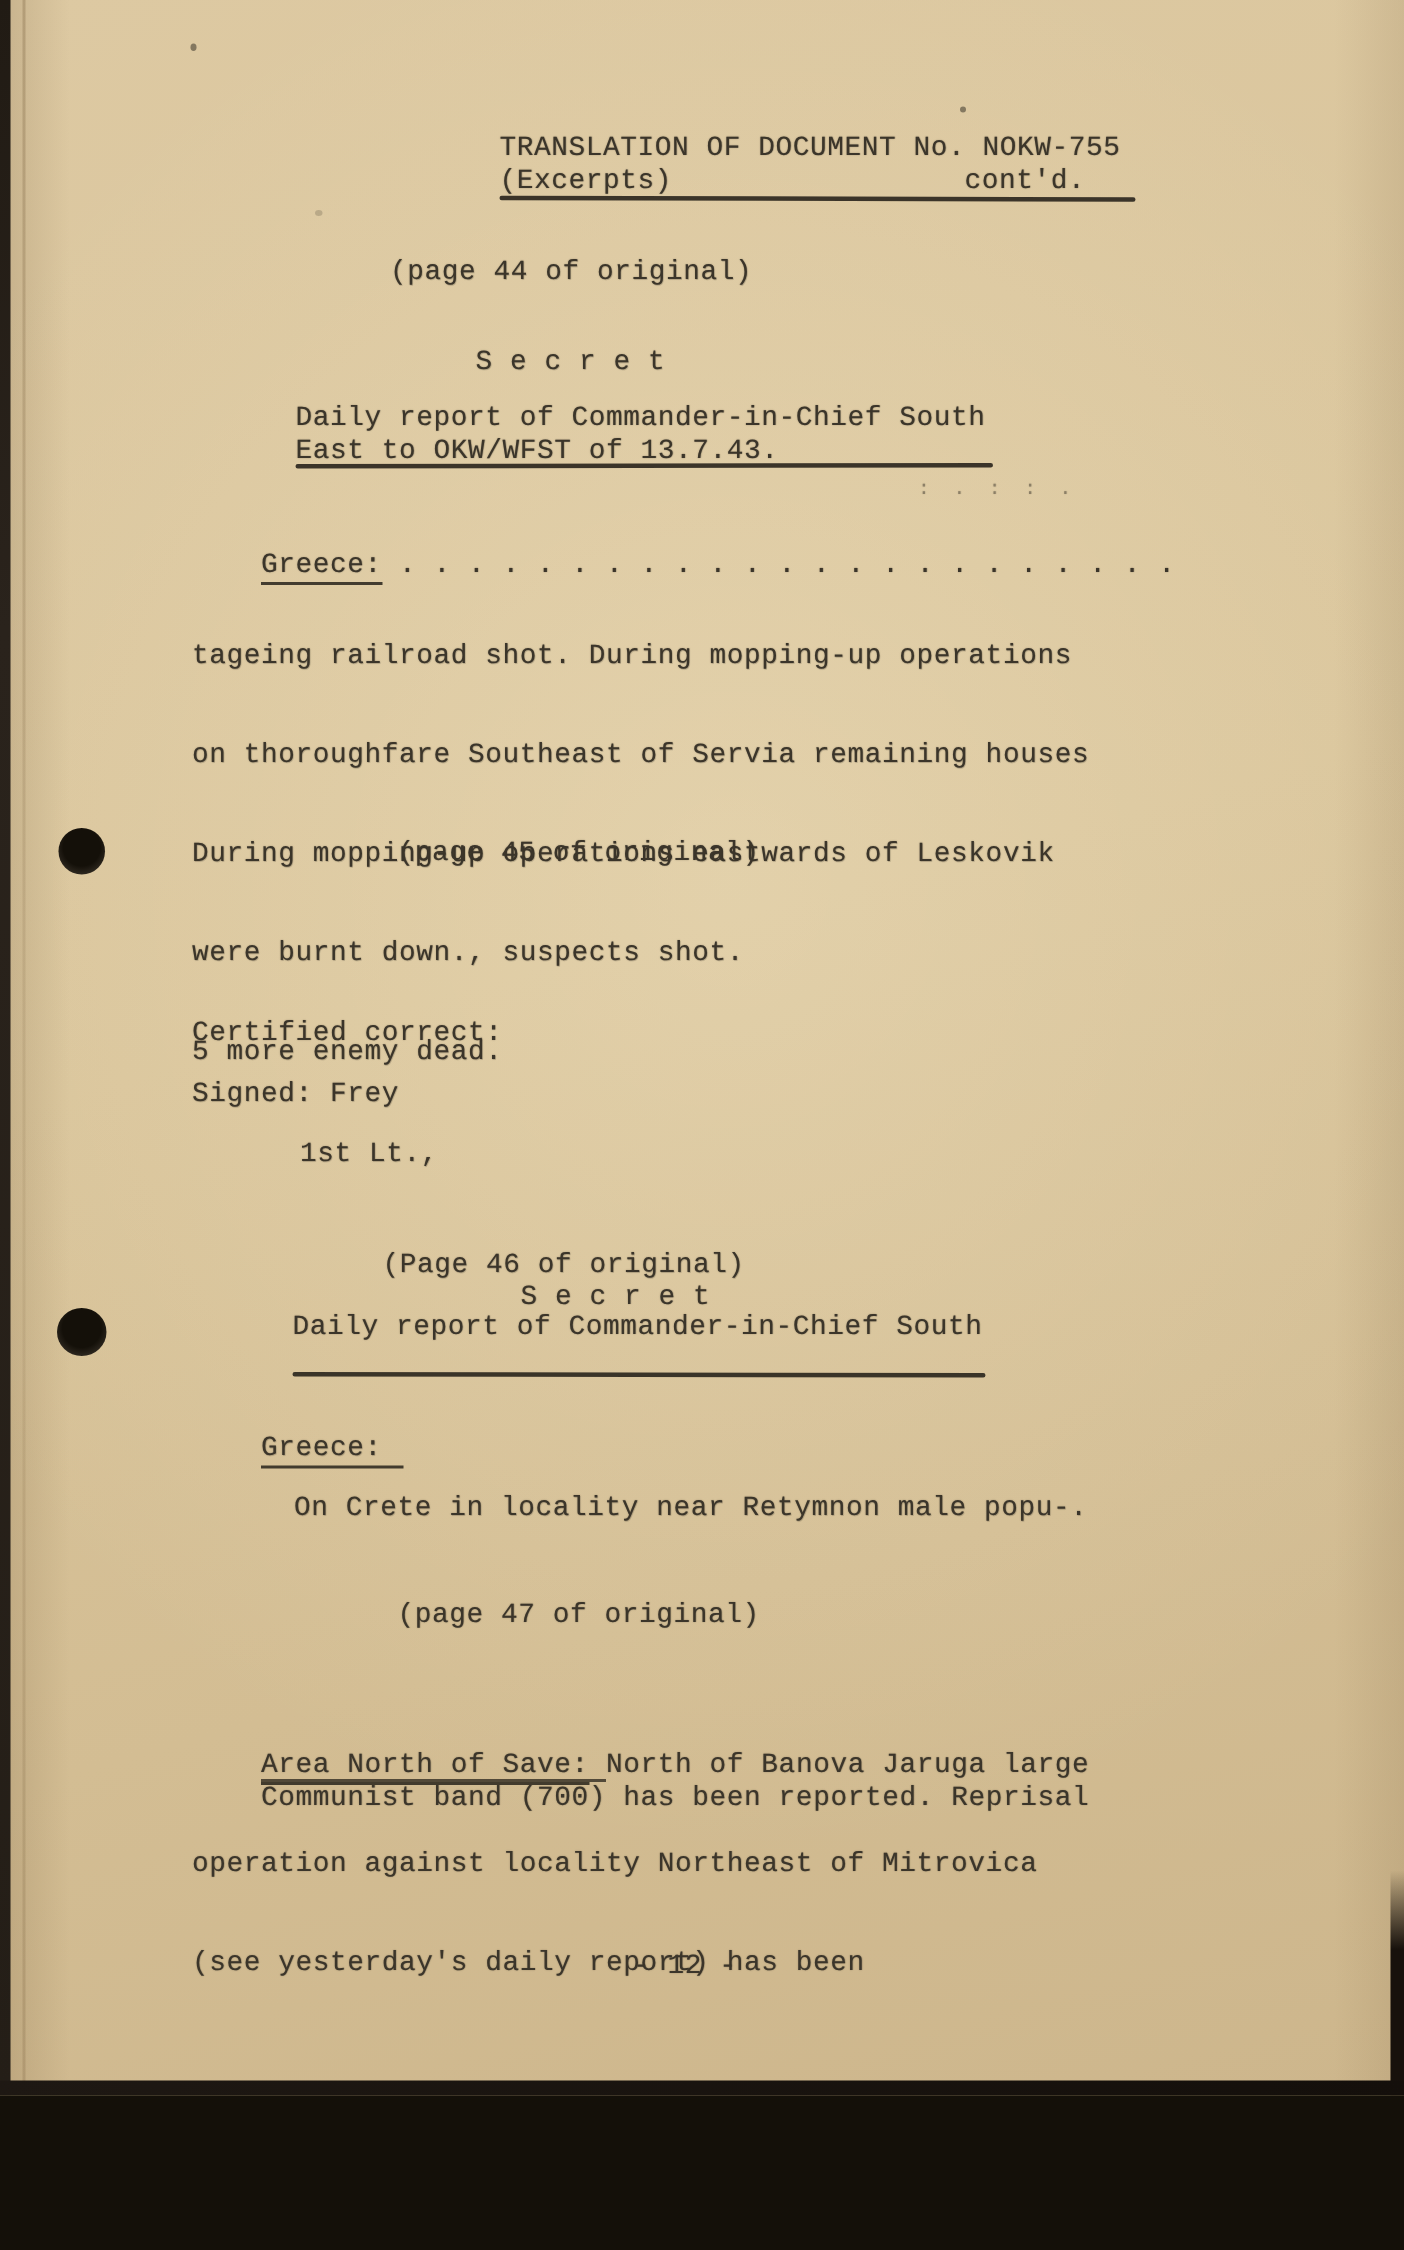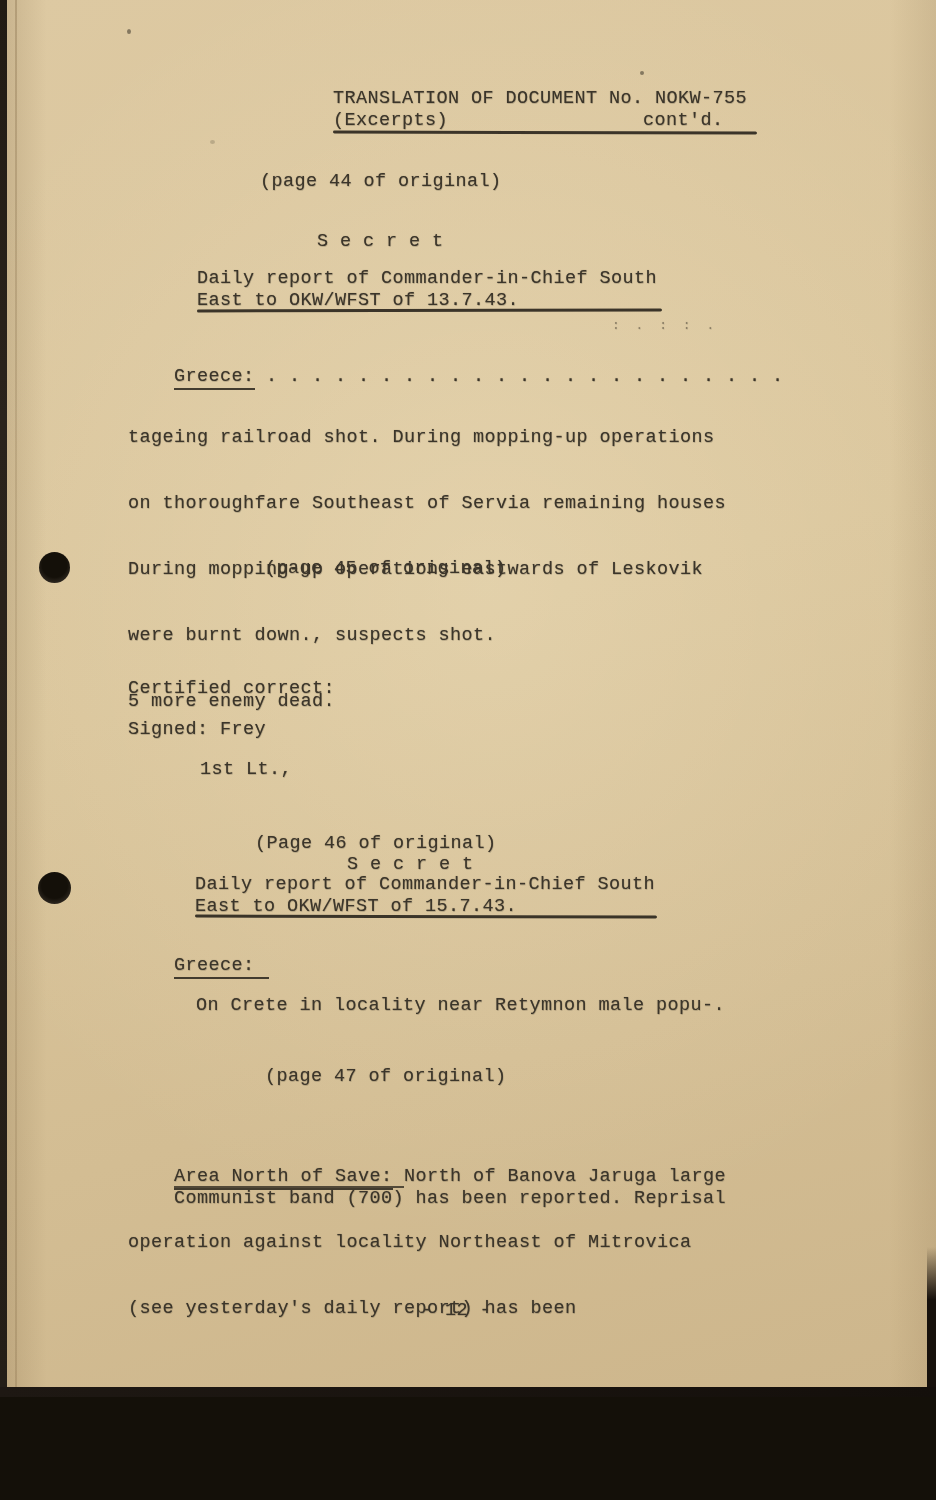--- a/index.html
+++ b/index.html
@@ -82,21 +82,20 @@
   <div class="hole" style="left:39px; top:552px; width:31px; height:31px;"></div>
 
   <div class="tw" style="left:265px; top:558px;">(page 45 of original)</div>
   <div class="tw" style="left:128px; top:678px;">Certified correct:</div>
   <div class="tw" style="left:128px; top:719px;">Signed: Frey</div>
   <div class="tw" style="left:200px; top:759px;">1st Lt.,</div>
 
   <div class="tw" style="left:255px; top:833px;">(Page 46 of original)</div>
   <div class="tw" style="left:347px; top:854px;">S e c r e t</div>
   <div class="tw" style="left:195px; top:874px;">Daily report of Commander-in-Chief South</div>
-  <div class="tw" style="left:195px; top:896px;">East to OKW/WFST of 15.7.43.</div>
   <div class="bar" style="left:195px; top:915px; width:462px; transform:rotate(0.1deg);"></div>
 
   <div class="hole" style="left:38px; top:872px; width:33px; height:32px;"></div>
 
   <div class="tw" style="left:128px; top:933px;">
     <span class="u u-ext">Greece:</span>
   </div>
   <div class="tw" style="left:196px; top:951px;">
     <div>On Crete in locality near Retymnon male popu-.</div>
   </div>

